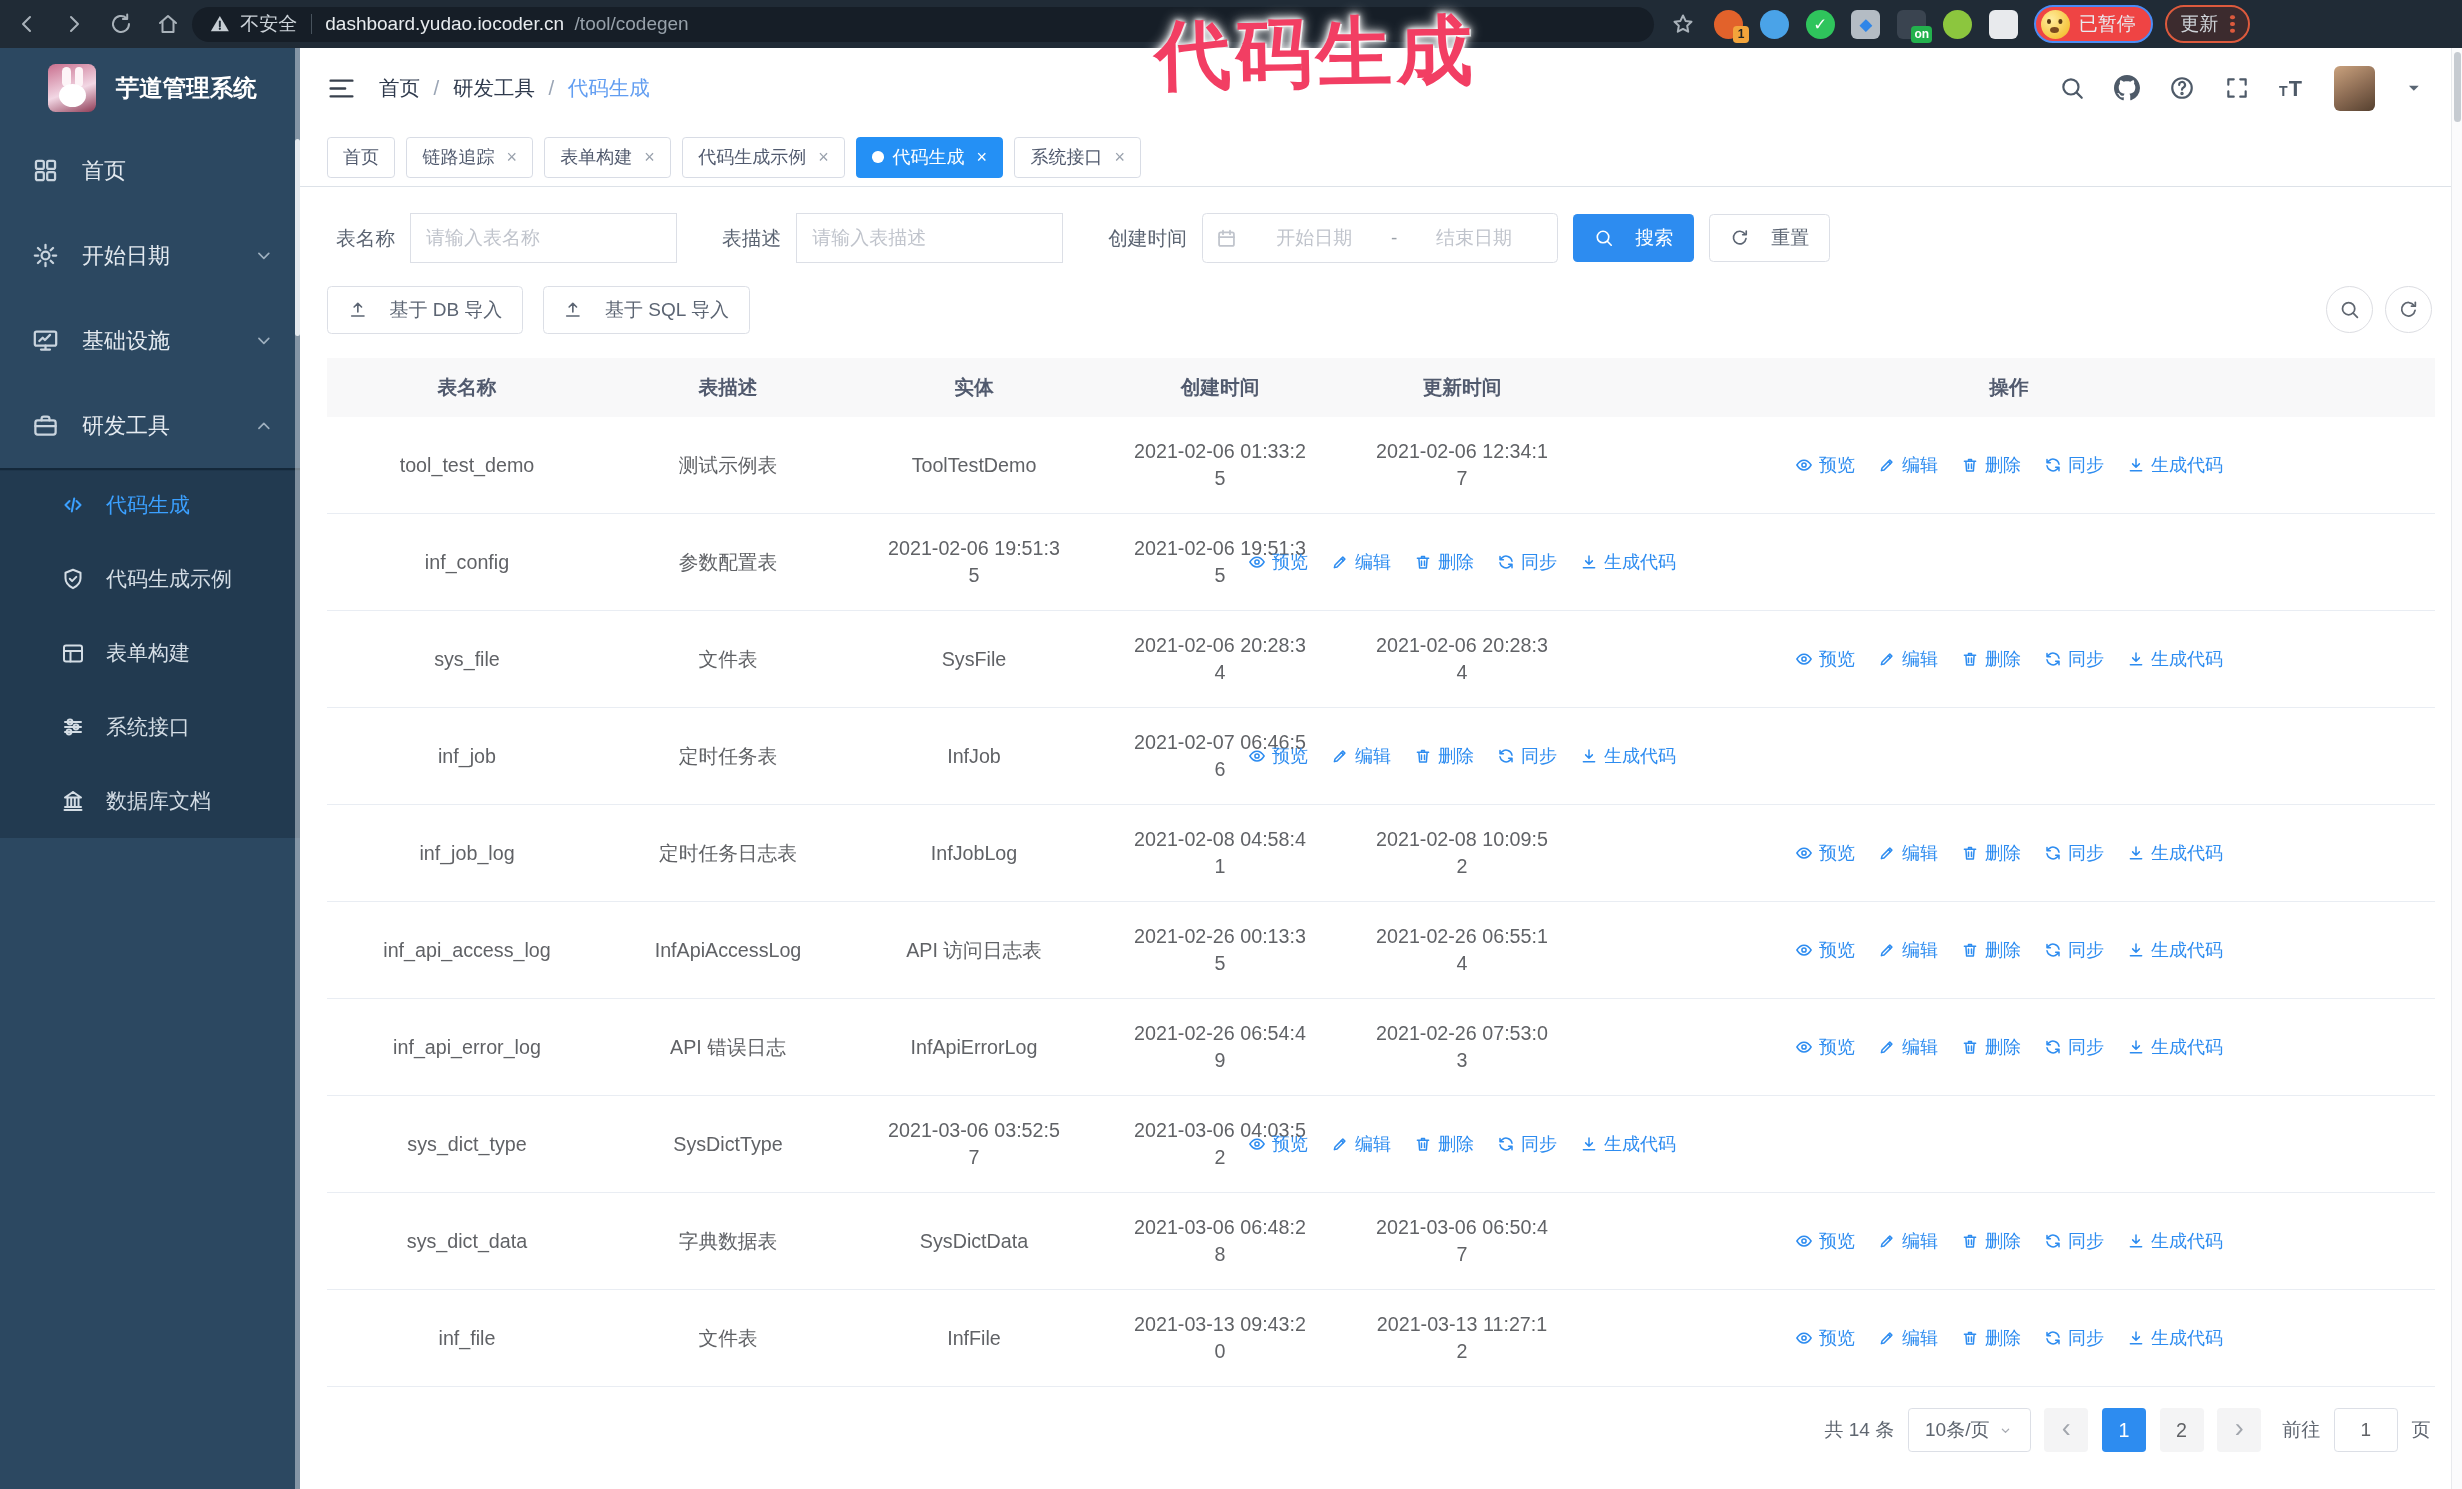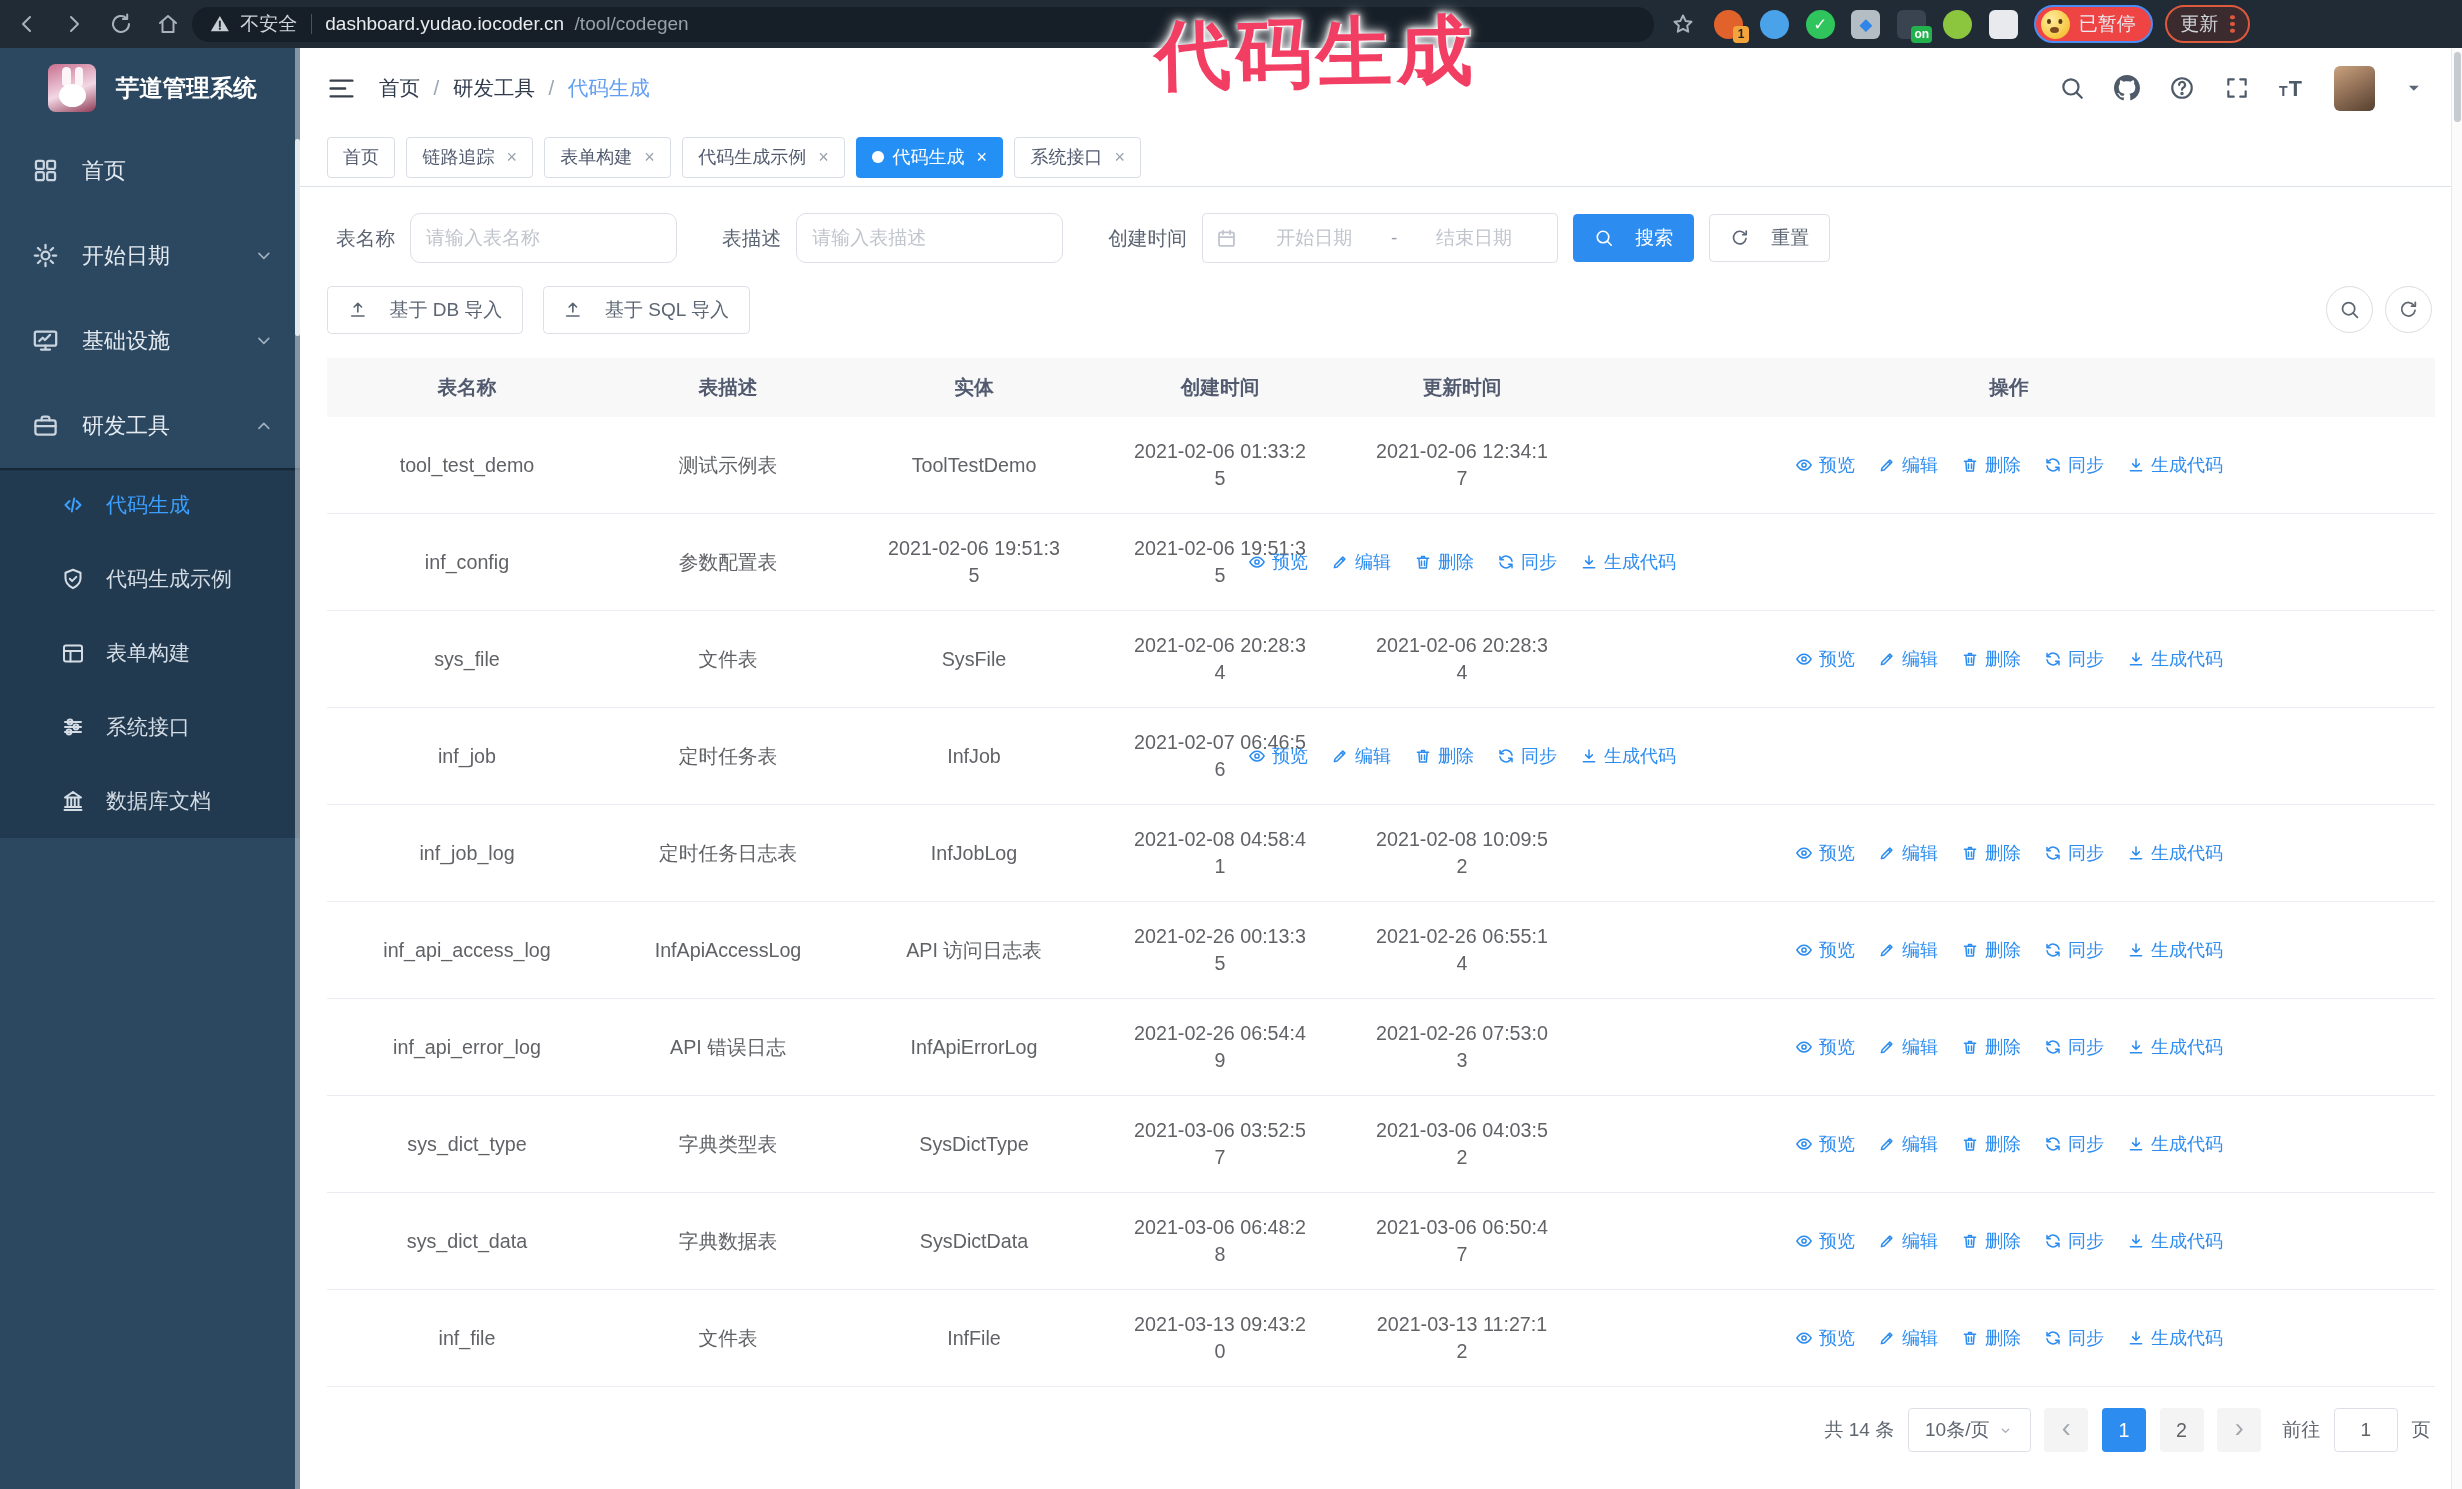--- a/index.html
+++ b/index.html
@@ -78,21 +78,21 @@
   .tab .dot { width:11.4px; height:11.4px; border-radius:50%; background:#fff; }
   .tab.active { background:#2490f5; border-color:#2490f5; color:#fff; }
   .tab .x { font-size:18px; color:#9aa2ad; margin-left:3px; }
   .tab.active .x { color:#fff; }
 
   .content { flex:1; padding:0 27px; position:relative; }
 
   
   .search-form { margin-top:26px; display:flex; align-items:center; gap:15px; font-size:19.7px; color:#5b6472; }
   .fld-label { margin-left:9px; white-space:nowrap; }
-  .inp { width:267px; height:50px; border:0.8px solid #dcdfe6; border-radius:10px; background:#fff; display:flex; align-items:center; padding:0 15px; margin-right:21px; }
+  .inp { width:267px; height:50px; border:0.8px solid #dcdfe6; border-radius:0; background:#fff; display:flex; align-items:center; padding:0 15px; margin-right:21px; }
   .inp input { border:0; outline:0; width:100%; font-size:19px; color:#606266; background:transparent; font-family:inherit; }
   .inp input::placeholder, .goto-input::placeholder { color:#c0c4cc; }
   .daterange { width:356px; height:50px; border:0.8px solid #dcdfe6; border-radius:4.5px; display:flex; align-items:center; padding:0 13.6px; gap:7.6px; color:#c0c4cc; font-size:19px; }
   .daterange .tbicon { width:21px; height:21px; color:#c0c4cc; }
   .daterange .ph { flex:1; text-align:center; }
   .daterange .rsep { color:#9aa0a8; }
   .btn { height:48px; border-radius:4.5px; display:inline-flex; align-items:center; gap:22px; font-size:19px; padding:0 19.7px; border:0.8px solid transparent; cursor:pointer; background:#fff; font-family:inherit; }
   .btn .ic { display:inline-flex; width:19.7px; height:19.7px; }
   .btn .ic svg { width:100%; height:100%; }
   .btn.primary { background:#2d8cf0; color:#fff; }
@@ -917,23 +917,20 @@
                       <span>生成代码</span>
                     </a>
                   </div>
                 </div>
               </div>
               <div class="trow">
                 <div>
                   <span>sys_dict_type</span>
                 </div>
                 <div>
-                  <span>字典类型表</span>
-                </div>
-                <div>
                   <span>SysDictType</span>
                 </div>
                 <div>
                   <span class="dt">2021-03-06 03:52:57</span>
                 </div>
                 <div>
                   <span class="dt">2021-03-06 04:03:52</span>
                 </div>
                 <div>
                   <div class="actions">

